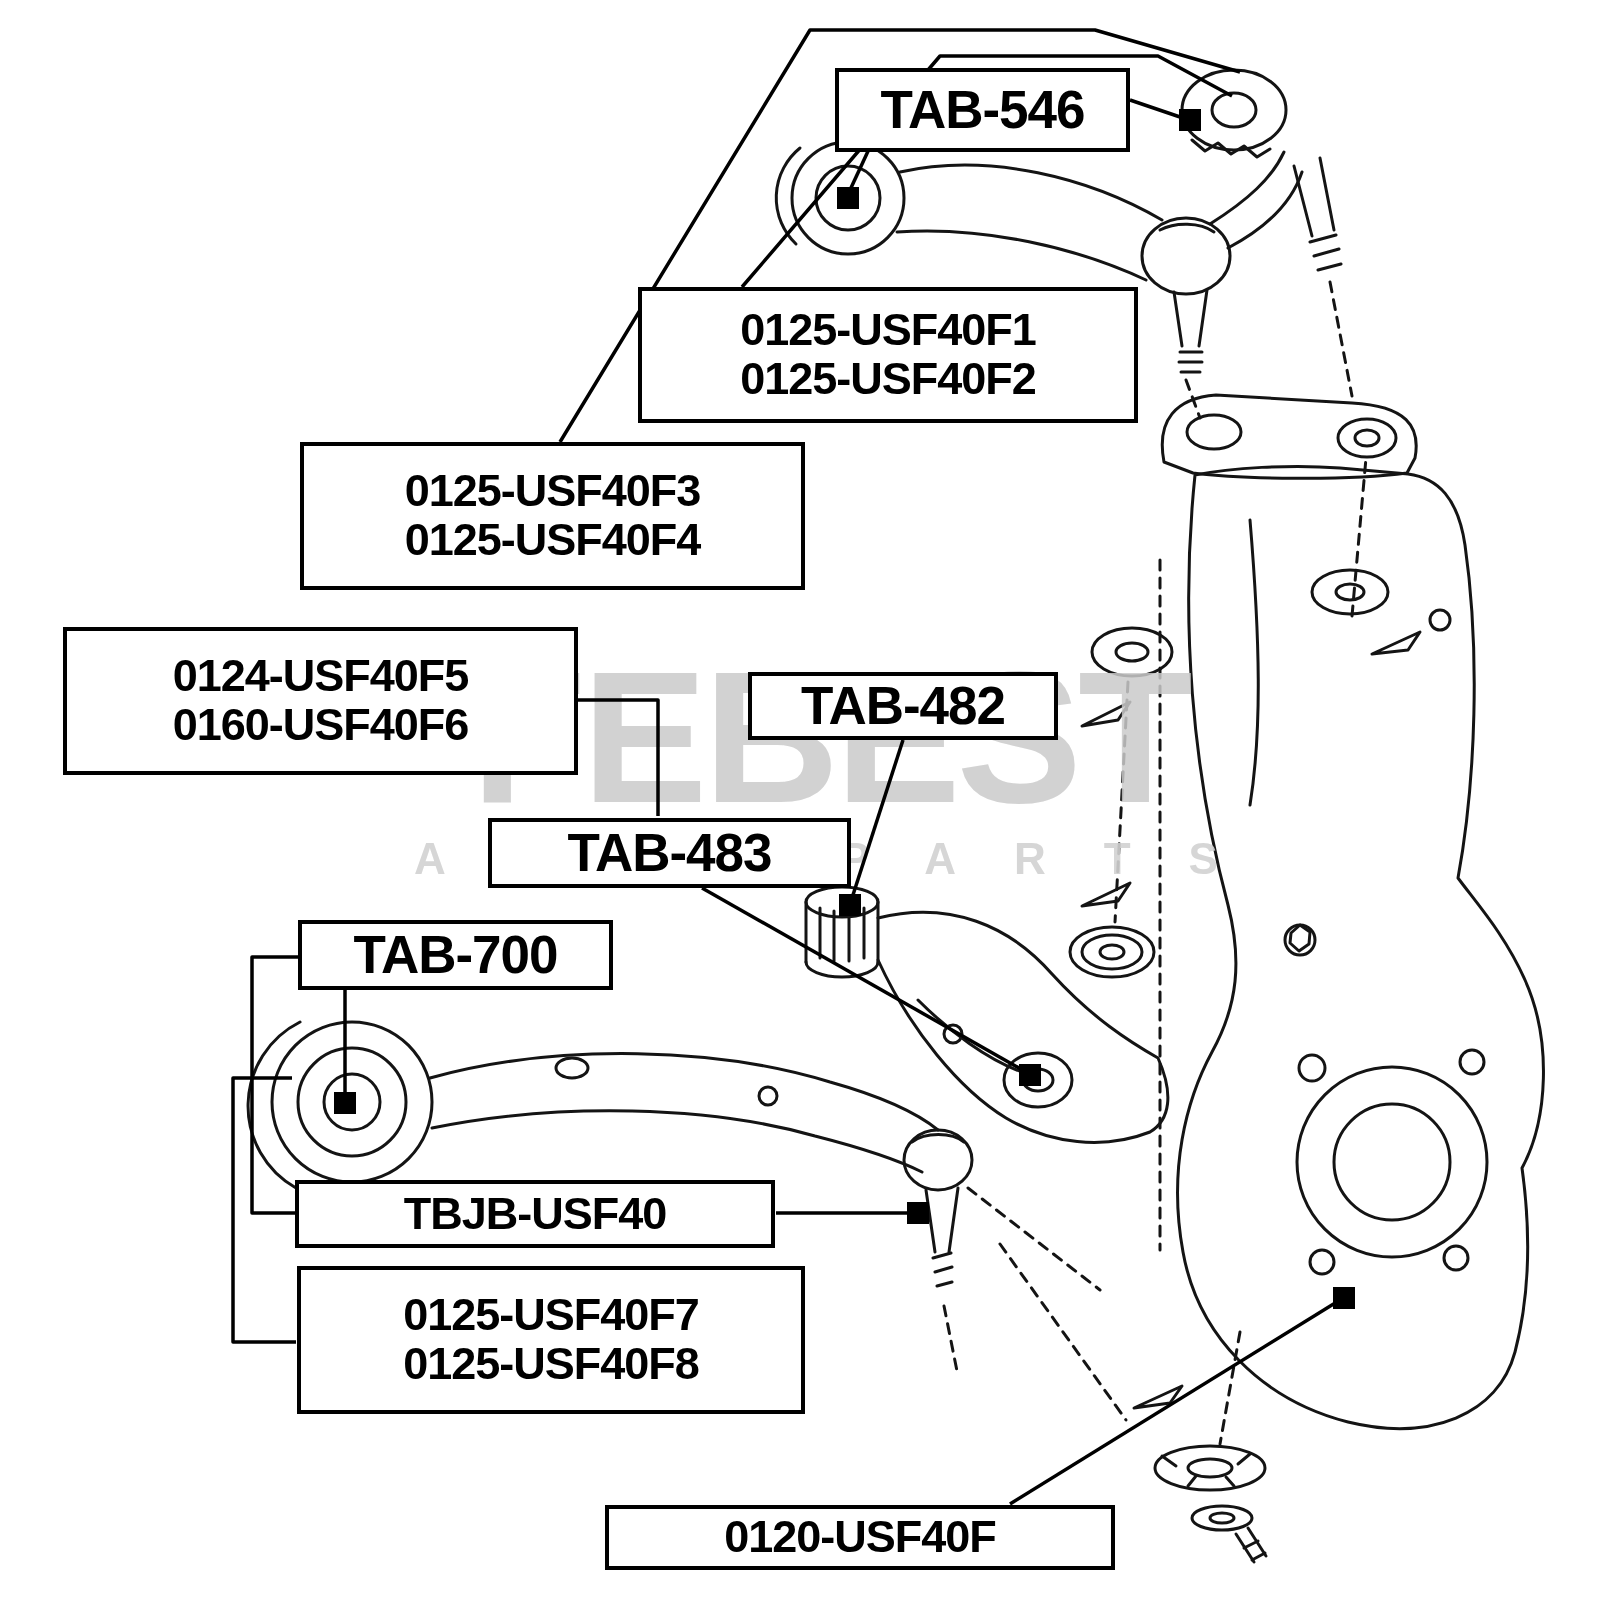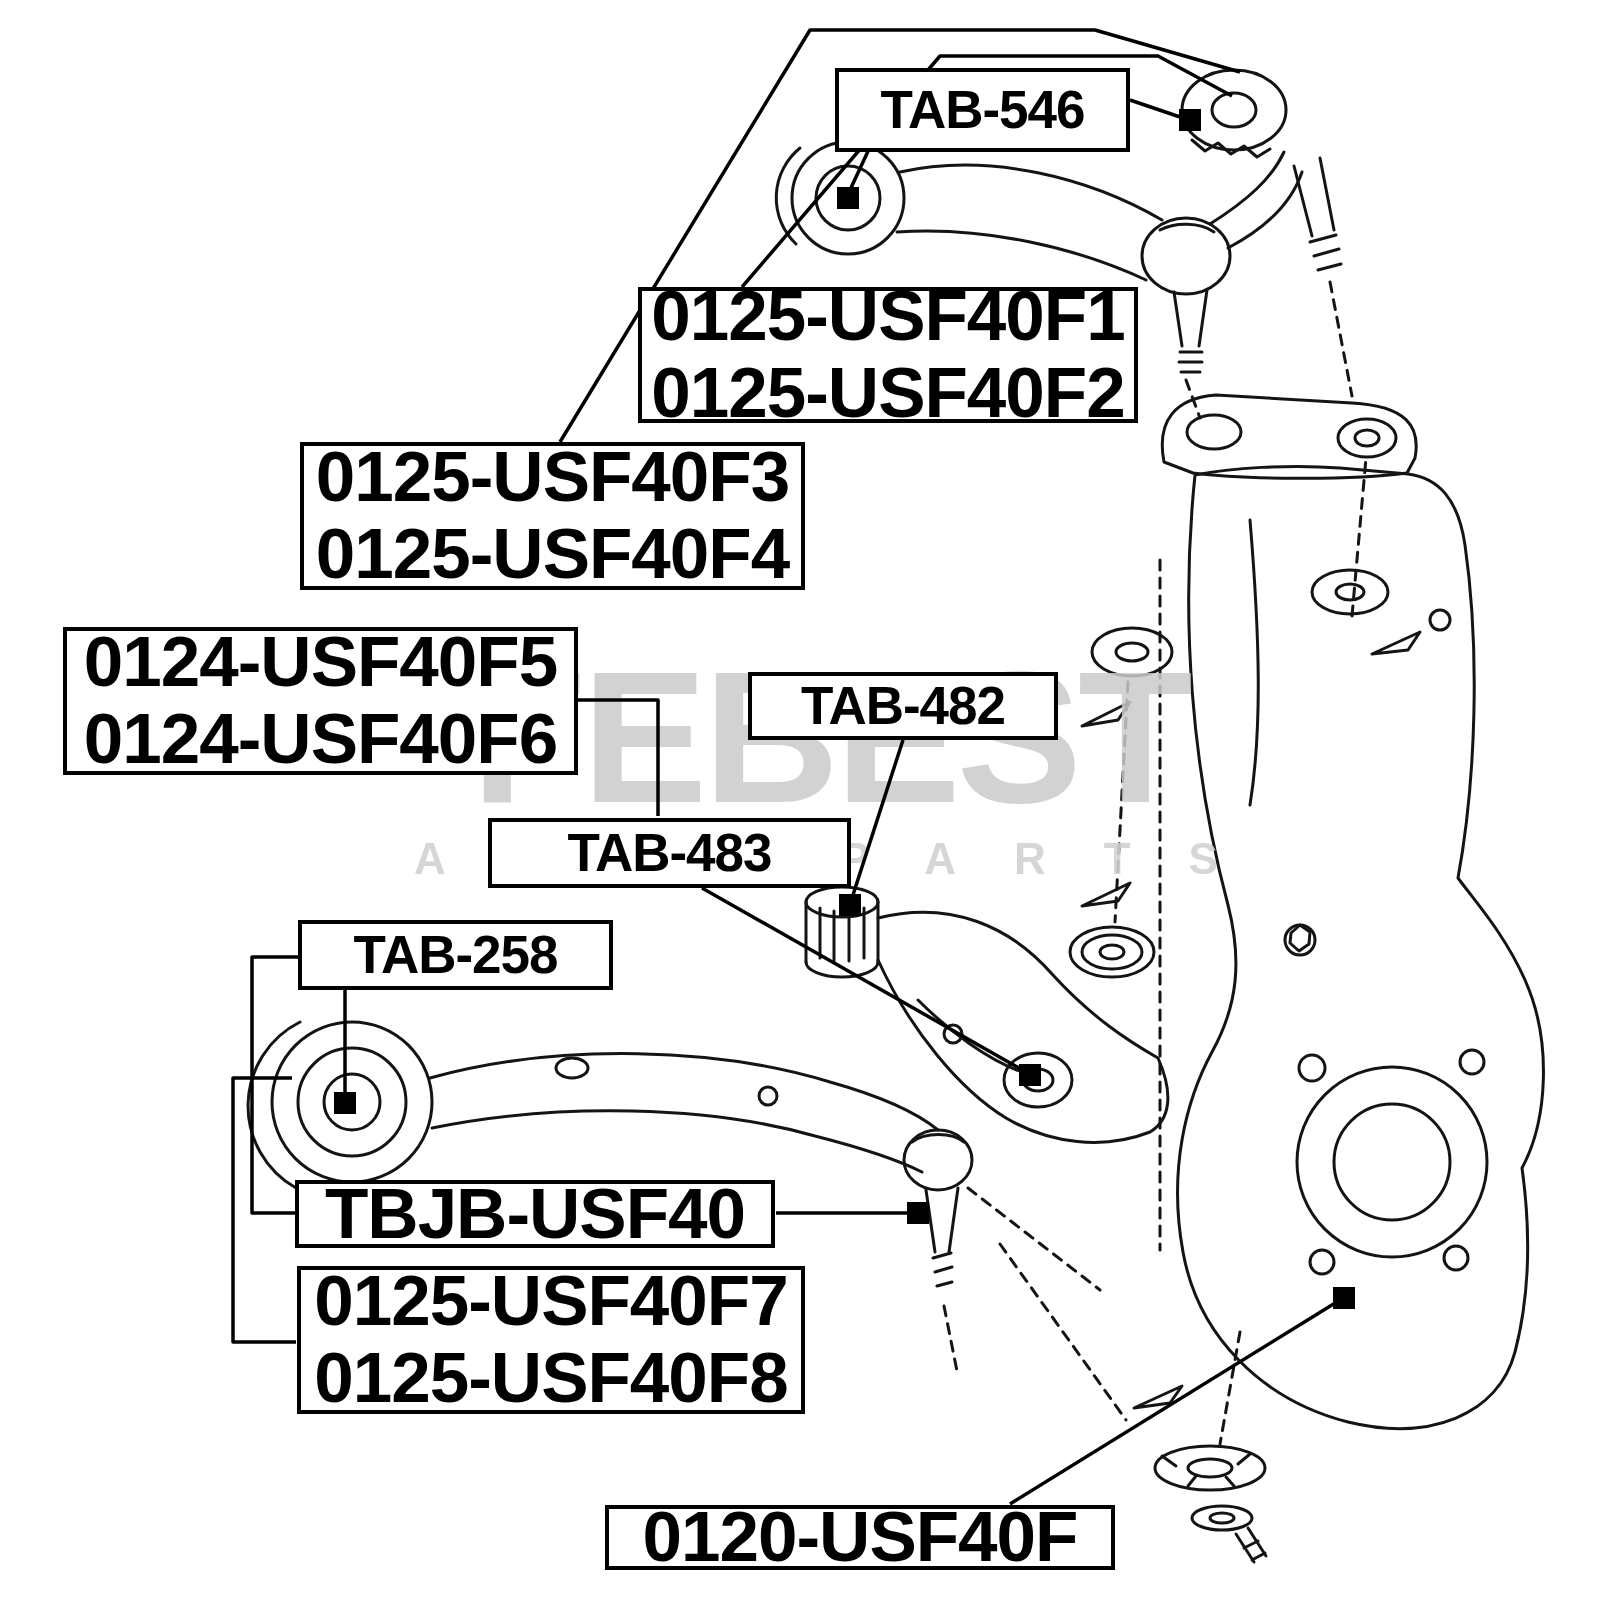--- a/index.html
+++ b/index.html
@@ -8,21 +8,21 @@
   #art,#connectors{position:absolute;left:0;top:0;width:1600px;height:1600px;}
   #art{z-index:1;}
   #watermark{position:absolute;z-index:2;left:370px;top:655px;width:920px;text-align:center;pointer-events:none;}
   #wm-title{font-size:188px;font-weight:bold;letter-spacing:-4px;color:#cbcbcb;opacity:.85;line-height:165px;}
   #wm-sub{font-size:44px;font-weight:bold;color:#d2d2d2;opacity:.9;letter-spacing:58px;padding-left:30px;margin-top:14px;white-space:nowrap;}
   #connectors{z-index:3;}
   .lbl{position:absolute;z-index:4;background:#ffffff;border:4px solid #000;box-sizing:border-box;
        display:flex;flex-direction:column;align-items:center;justify-content:center;
        color:#000;font-weight:bold;letter-spacing:-1px;}
   .lbl .ln{line-height:1.08;white-space:nowrap;}
-  .fs-big{font-size:71px;}
+  .fs-big{font-size:45px;}
   .fs-sm{font-size:53px;}
 </style>
 </head>
 <body>
 
 <div id="stage">
 
   <svg id="art" viewBox="0 0 1600 1600">
     <g stroke="#141414" fill="none" stroke-width="3" stroke-linecap="round" stroke-linejoin="round">
 
@@ -174,33 +174,33 @@
     <div class="ln">0125-USF40F2</div>
   </div>
 
   <div class="lbl fs-big" style="left:300px;top:442px;width:505px;height:148px;">
     <div class="ln">0125-USF40F3</div>
     <div class="ln">0125-USF40F4</div>
   </div>
 
   <div class="lbl fs-big" style="left:63px;top:627px;width:515px;height:148px;">
     <div class="ln">0124-USF40F5</div>
-    <div class="ln">0124-USF40F6</div>
+    <div class="ln">0160-USF40F6</div>
   </div>
 
   <div class="lbl fs-sm" style="left:748px;top:672px;width:310px;height:68px;">
     <div class="ln">TAB-482</div>
   </div>
 
   <div class="lbl fs-sm" style="left:488px;top:818px;width:363px;height:70px;">
     <div class="ln">TAB-483</div>
   </div>
 
   <div class="lbl fs-sm" style="left:298px;top:920px;width:315px;height:70px;">
-    <div class="ln">TAB-258</div>
+    <div class="ln">TAB-700</div>
   </div>
 
   <div class="lbl fs-big" style="left:295px;top:1180px;width:480px;height:68px;">
     <div class="ln">TBJB-USF40</div>
   </div>
 
   <div class="lbl fs-big" style="left:297px;top:1266px;width:508px;height:148px;">
     <div class="ln">0125-USF40F7</div>
     <div class="ln">0125-USF40F8</div>
   </div>

